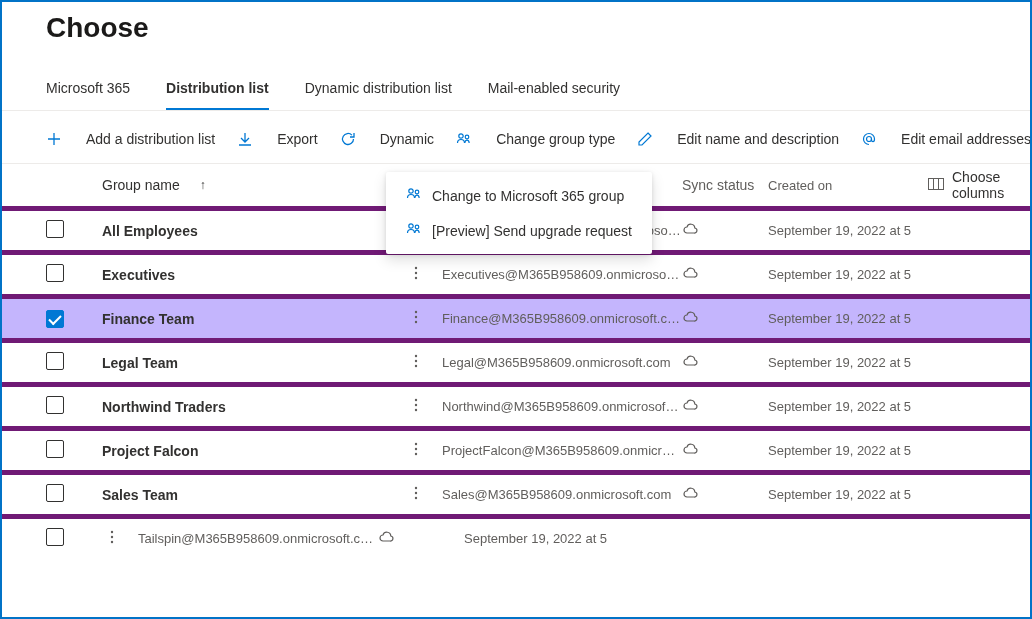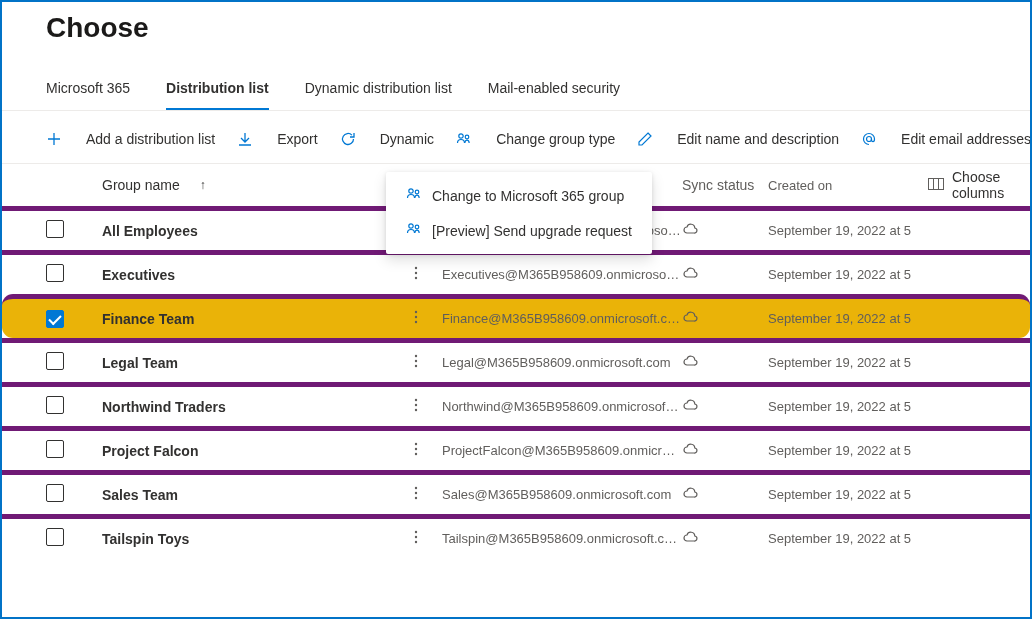--- a/index.html
+++ b/index.html
@@ -15,21 +15,21 @@
     .toolbar-btn svg { display: block; }
     .table-area { position: relative; }
     .table-header { display: flex; align-items: center; height: 42px; padding: 0 14px 0 44px; font-size: 14px; color: #323130; }
     .col-check { width: 56px; flex-shrink: 0; }
     .col-name { width: 304px; flex-shrink: 0; display: flex; align-items: center; gap: 20px; }
     .col-email { width: 240px; flex-shrink: 0; margin-left: 16px; overflow: hidden; text-overflow: ellipsis; white-space: nowrap; font-size: 13px; color: #605e5c; }
     .col-sync { width: 86px; flex-shrink: 0; display: flex; align-items: center; color: #605e5c; }
     .col-created { width: 160px; flex-shrink: 0; font-size: 13px; color: #605e5c; overflow: hidden; white-space: nowrap; }
     .col-choose { flex: 1; display: flex; align-items: center; justify-content: flex-end; gap: 8px; color: #323130; }
     .row { display: flex; align-items: center; height: 44px; padding: 0 14px 0 44px; border-top: 5px solid #701a75; }
-    .row.selected { background: #eab308; border-radius: 11px; }
+    .row.selected { background: #c4b5fd; }
     .row .grp { font-weight: 600; font-size: 14px; color: #323130; }
     .row-more { width: 20px; display: flex; justify-content: center; color: #605e5c; cursor: pointer; flex-shrink: 0; }
     .check { width: 18px; height: 18px; border: 1px solid #323130; border-radius: 2px; display: inline-flex; align-items: center; justify-content: center; cursor: pointer; background: #fff; }
     .check.checked { background: #0078d4; border-color: #0078d4; color: #fff; }
     .check.checked::after { content: ""; width: 10px; height: 5px; border-left: 2px solid #fff; border-bottom: 2px solid #fff; transform: rotate(-45deg); margin-top: -2px; }
     .dropdown { position: absolute; top: 8px; left: 384px; background: #fff; border-radius: 2px; box-shadow: 0 6px 14px rgba(0,0,0,0.13), 0 1px 4px rgba(0,0,0,0.11); padding: 6px 0; z-index: 10; }
     .dropdown-item { display: flex; align-items: center; gap: 10px; padding: 8px 20px; cursor: pointer; font-size: 14px; color: #323130; white-space: nowrap; }
     .dropdown-item .icon { color: #0078d4; }
     .th-label { font-weight: 400; }
     .sort-arrow { font-size: 12px; }
@@ -306,23 +306,20 @@
         <div class="col-sync">
           <span><svg width="16" height="16" viewBox="0 0 16 16" fill="none">
               <path d="M5 12a3 3 0 0 1 0-6 4 4 0 0 1 7.8 1A2.5 2.5 0 0 1 12 12H5z" stroke="#605e5c" stroke-width="1.2" fill="none"></path>
             </svg></span>
         </div>
         <div class="col-created">September 19, 2022 at 5</div>
         <div class="col-choose"></div>
       </div>
       <div class="row">
         <div class="col-check"><span class="check"></span></div>
-        <div class="col-name">
-          <span class="grp">Tailspin Toys</span>
-        </div>
         <div class="row-more">
           <span><svg width="4" height="16" viewBox="0 0 4 16">
               <circle cx="2" cy="3" r="1.2" fill="currentColor"></circle>
               <circle cx="2" cy="8" r="1.2" fill="currentColor"></circle>
               <circle cx="2" cy="13" r="1.2" fill="currentColor"></circle>
             </svg></span>
         </div>
         <div class="col-email">Tailspin@M365B958609.onmicrosoft.com</div>
         <div class="col-sync">
           <span><svg width="16" height="16" viewBox="0 0 16 16" fill="none">

